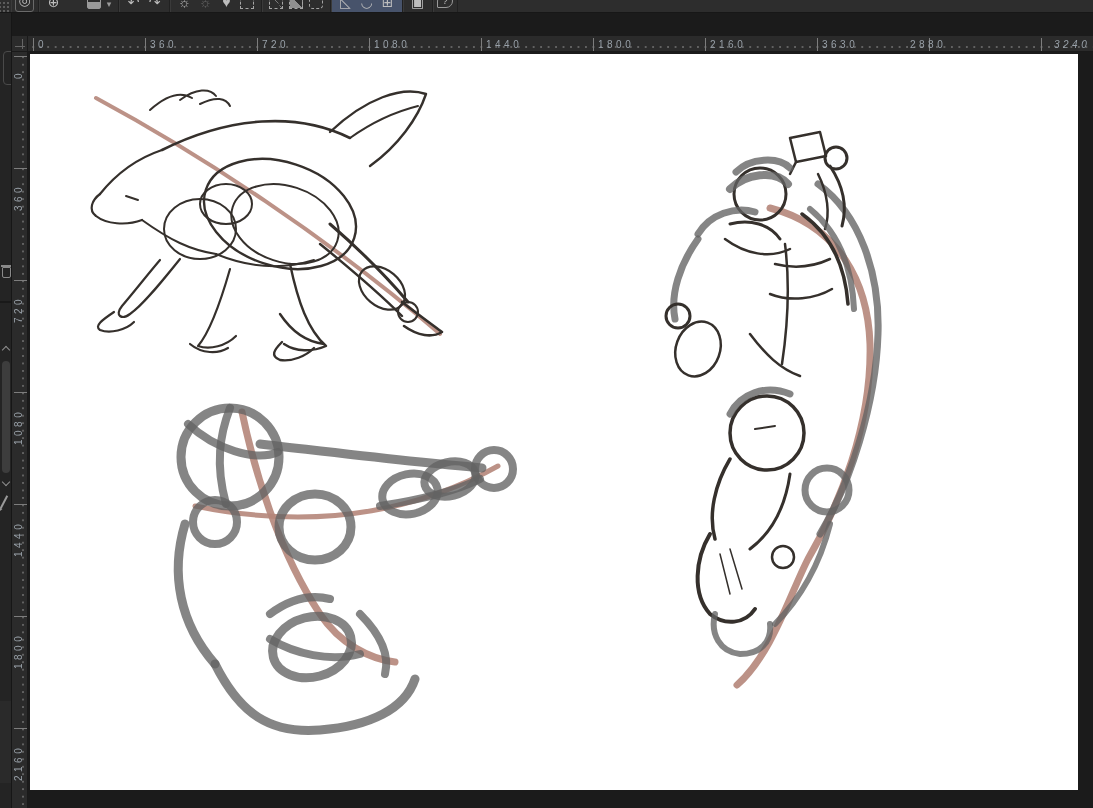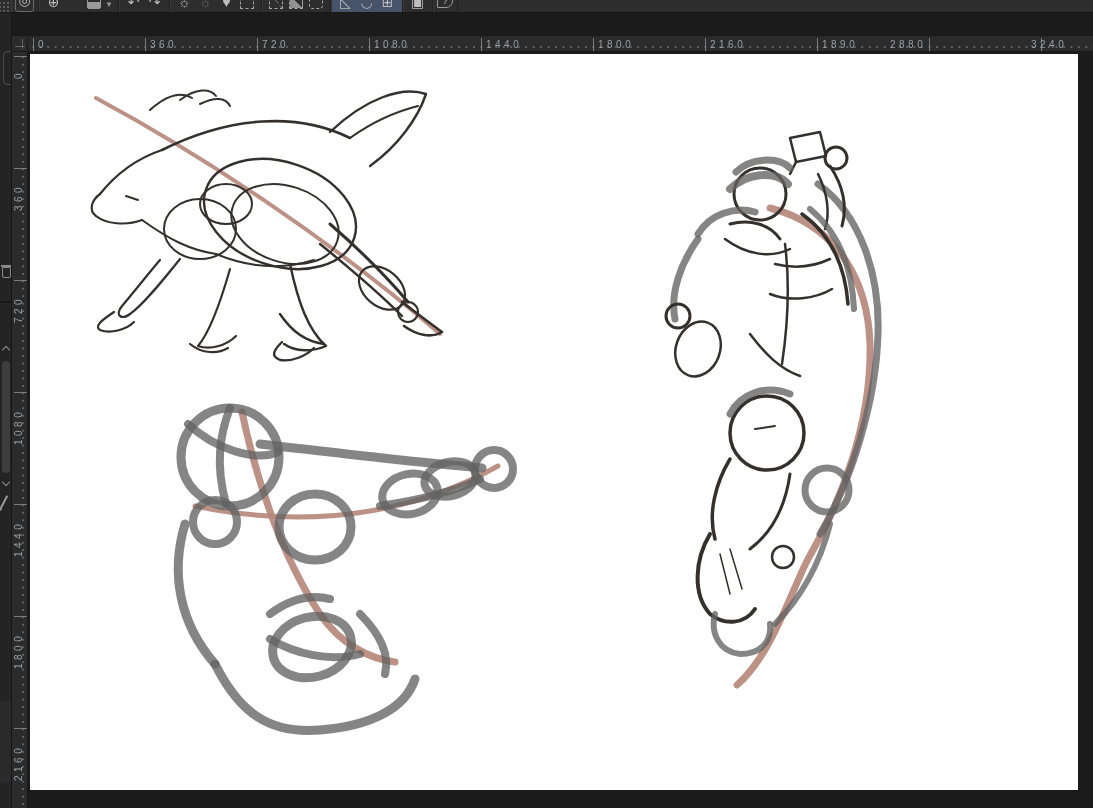--- a/index.html
+++ b/index.html
@@ -154,25 +154,25 @@
       <b class="hlabel" style="left: 234px;">720</b>
       <i class="htick" style="left: 341px;"></i>
       <b class="hlabel" style="left: 346px;">1080</b>
       <i class="htick" style="left: 453px;"></i>
       <b class="hlabel" style="left: 458px;">1440</b>
       <i class="htick" style="left: 565px;"></i>
       <b class="hlabel" style="left: 570px;">1800</b>
       <i class="htick" style="left: 677px;"></i>
       <b class="hlabel" style="left: 682px;">2160</b>
       <i class="htick" style="left: 789px;"></i>
-      <b class="hlabel" style="left: 794px;">1890</b>
+      <b class="hlabel" style="left: 794px;">3630</b>
       <i class="htick" style="left: 901px;"></i>
-      <b class="hlabel" style="left: 862px;">2880</b>
+      <b class="hlabel" style="left: 882px;">2880</b>
       <i class="htick" style="left: 1013px;"></i>
-      <b class="hlabel" style="left: 1003px;">3240</b>
+      <b class="hlabel" style="left: 1026px; font-style: italic;">3240</b>
     </div>
   <div id="vruler">
       <i class="vtick" style="top: 4px;"></i>
       <b class="vlabel" style="top: 9px; height: 18px;">0</b>
       <i class="vtick" style="top: 116px;"></i>
       <b class="vlabel" style="top: 121px; height: 38px;">360</b>
       <i class="vtick" style="top: 228px;"></i>
       <b class="vlabel" style="top: 233px; height: 38px;">720</b>
       <i class="vtick" style="top: 340px;"></i>
       <b class="vlabel" style="top: 345px; height: 48px;">1080</b>

